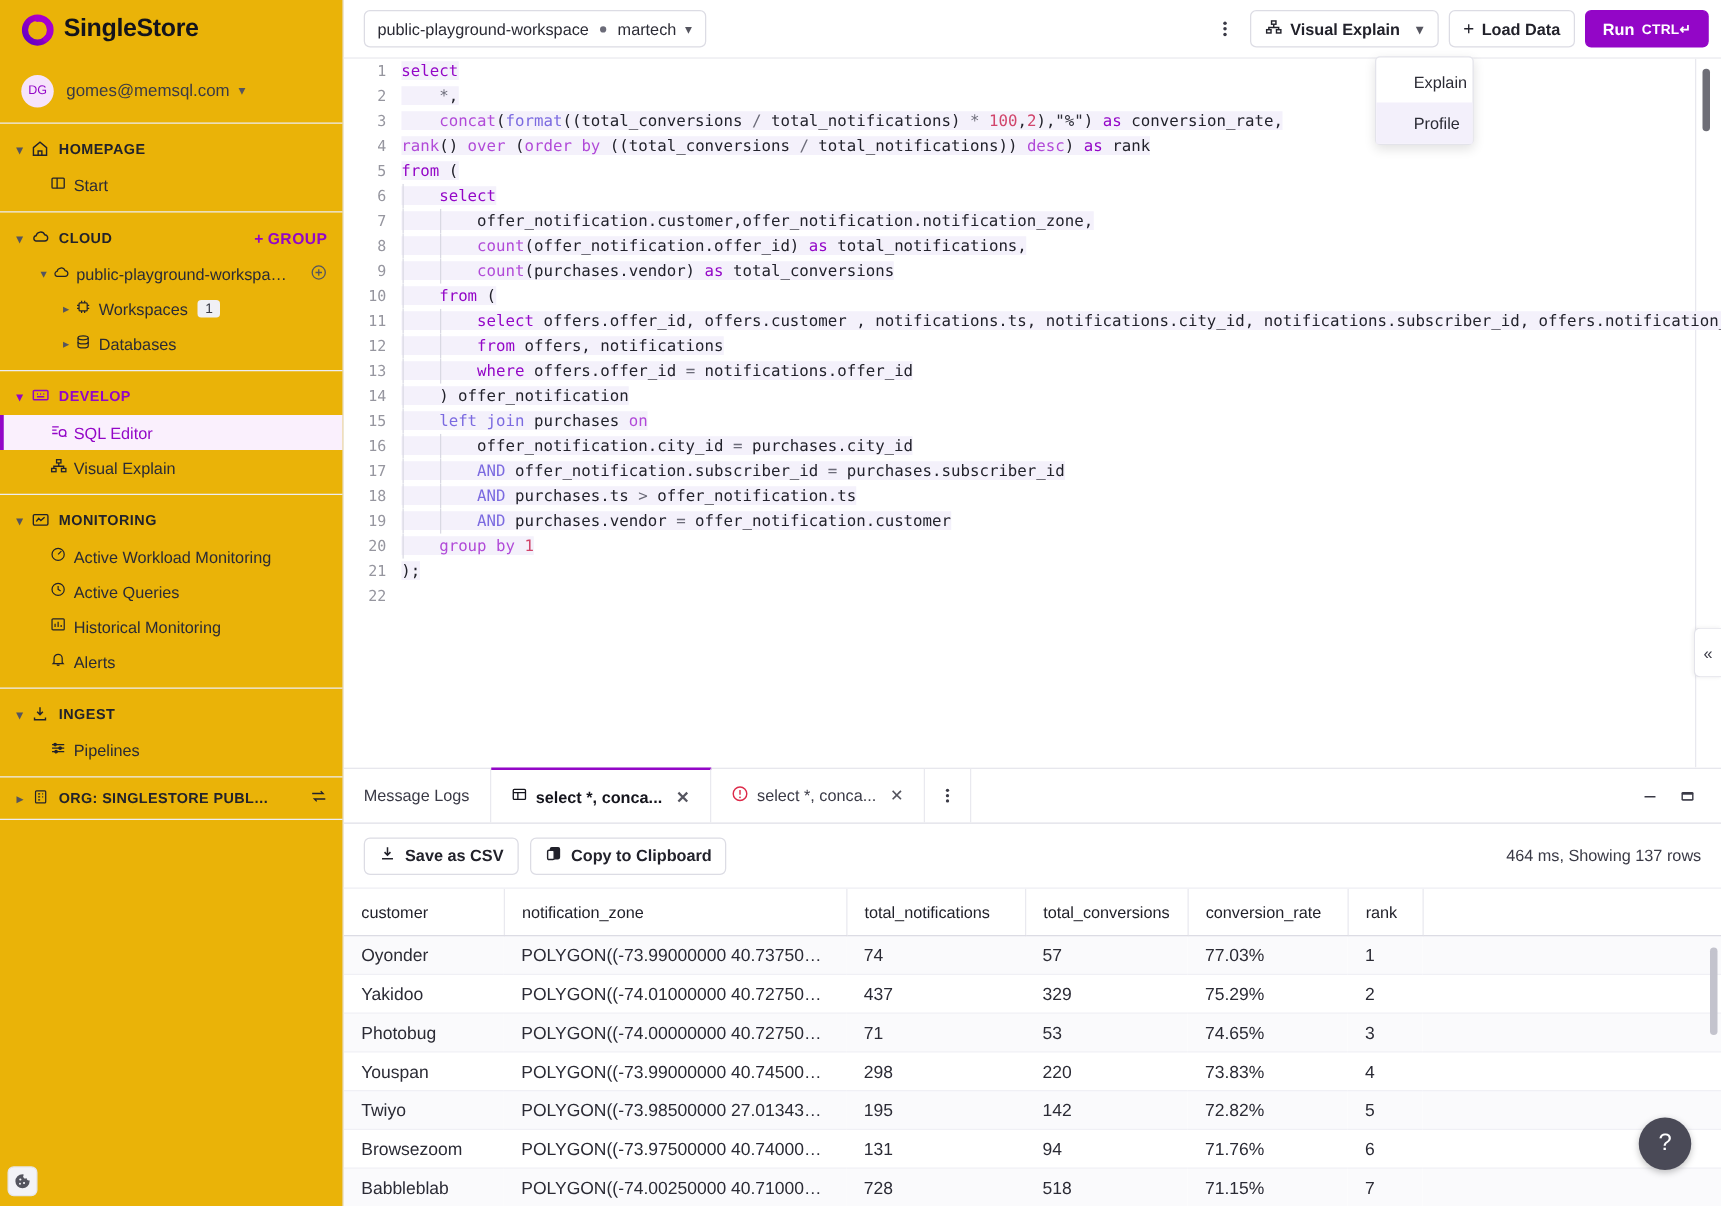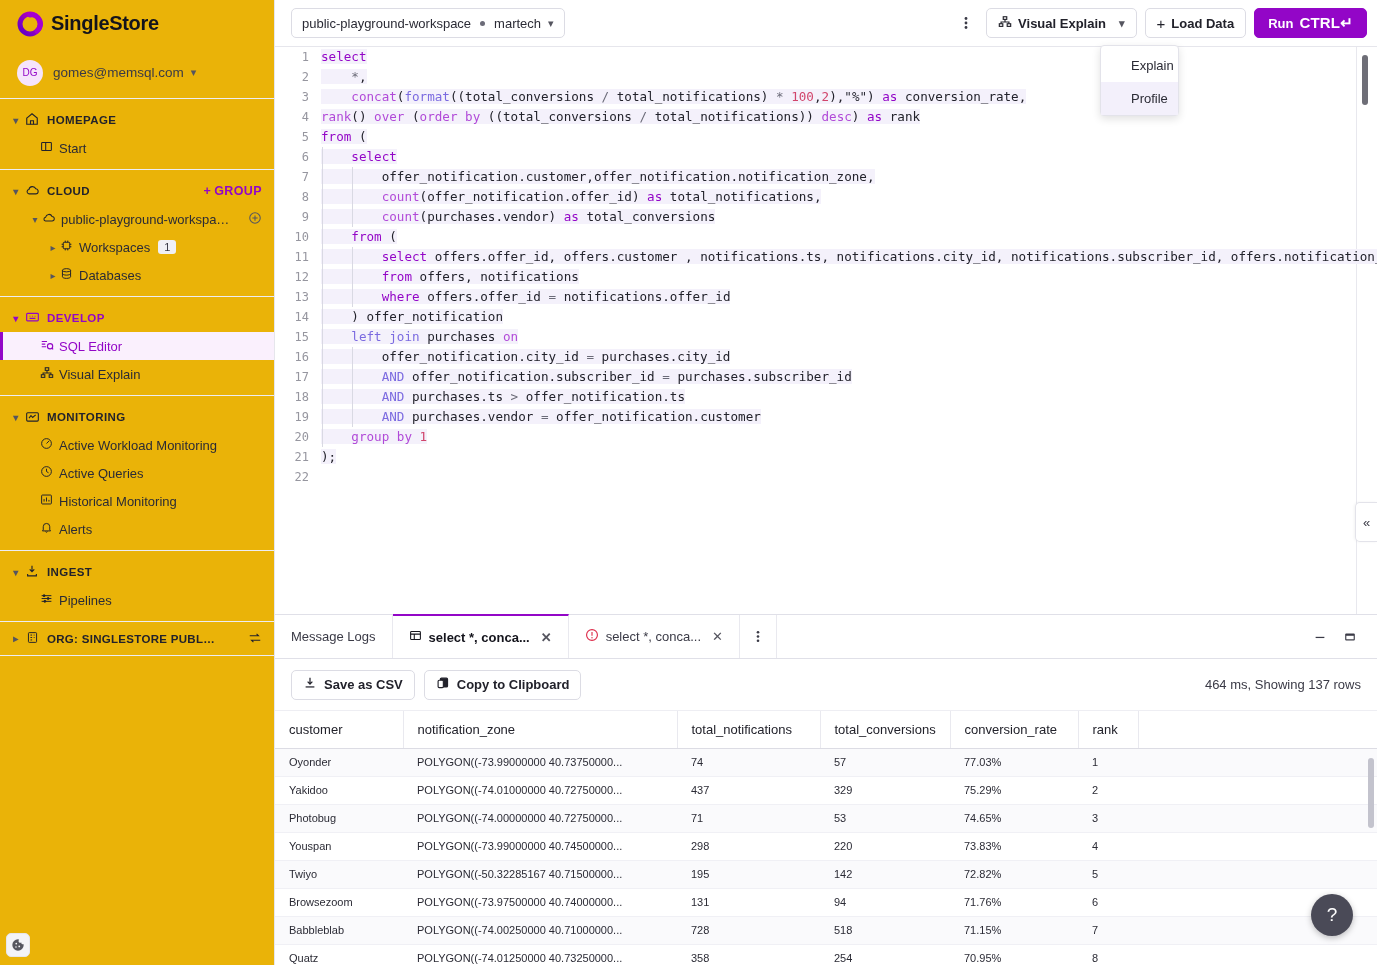--- a/index.html
+++ b/index.html
@@ -106,21 +106,21 @@
   .dot { width:5px; height:5px; border-radius:50%; background:#6b6b78; margin:0 9px; }
   .spacer { flex:1; }
   .kebab { width:24px; height:26px; display:flex; align-items:center; justify-content:center; cursor:pointer; color:#3a3a46; font-size:15px; letter-spacing:0; }
   .tbtn {
     border:1px solid #dcdce4; border-radius:5px; height:30px;
     display:flex; align-items:center; gap:6px; padding:0 11px;
     font-size:13px; font-weight:600; color:#22222b; background:#fff; cursor:pointer;
     white-space:nowrap;
   }
   .tbtn.primary { background:#9306c7; border-color:#9306c7; color:#fff; padding:0 13px; }
-  .run-kbd { font-size:15px; font-weight:bold; letter-spacing:0.2px; }
+  .run-kbd { font-size:11px; font-weight:bold; letter-spacing:0.2px; }
 
   .dropdown {
     position:absolute; top:45px; right:198px; width:79px;
     background:#fff; border:1px solid #e3e3ea; border-radius:4px;
     box-shadow:0 3px 9px rgba(0,0,0,0.12); z-index:40; padding:3px 0 0 0;
   }
   .dd-item { height:33px; display:flex; align-items:center; padding-left:30px; font-size:13px; color:#2b2b35; cursor:pointer; }
   .dd-item.sel { background:#f3f0fb; }
 
   
@@ -184,21 +184,21 @@
   .rmeta { margin-left:auto; font-size:13px; color:#3a3a46; }
 
   .table-area { flex:1; overflow:hidden; position:relative; }
   table { border-collapse:collapse; width:100%; table-layout:fixed; }
   th {
     text-align:left; font-weight:normal; font-size:13px; color:#22222b;
     padding:9px 14px; border-right:1px solid #e9e9ef; border-bottom:1px solid #dcdce4;
     background:#fff; height:37px; vertical-align:middle;
   }
   td {
-    font-size:11px; color:#2b2b35; padding:7px 14px; height:28px;
+    font-size:14px; color:#2b2b35; padding:7px 14px; height:28px;
     border-bottom:1px solid #f0f0f5; overflow:hidden; white-space:nowrap; text-overflow:ellipsis;
   }
   tr.alt td { background:#fafafc; }
   .col-customer { width:128px; }
   .col-zone { width:274px; }
   .col-tn { width:143px; }
   .col-tc { width:130px; }
   .col-cr { width:128px; }
   .col-rank { width:60px; }
   .col-pad { width:auto; }
@@ -623,21 +623,21 @@
                 <td class="col-customer">Youspan</td>
                 <td class="col-zone">POLYGON((-73.99000000 40.74500000...</td>
                 <td class="col-tn">298</td>
                 <td class="col-tc">220</td>
                 <td class="col-cr">73.83%</td>
                 <td class="col-rank">4</td>
                 <td class="col-pad"></td>
               </tr>
               <tr class="alt">
                 <td class="col-customer">Twiyo</td>
-                <td class="col-zone">POLYGON((-50.32285167 40.71500000...</td>
+                <td class="col-zone">POLYGON((-73.98500000 27.01343032...</td>
                 <td class="col-tn">195</td>
                 <td class="col-tc">142</td>
                 <td class="col-cr">72.82%</td>
                 <td class="col-rank">5</td>
                 <td class="col-pad"></td>
               </tr>
               <tr>
                 <td class="col-customer">Browsezoom</td>
                 <td class="col-zone">POLYGON((-73.97500000 40.74000000...</td>
                 <td class="col-tn">131</td>

